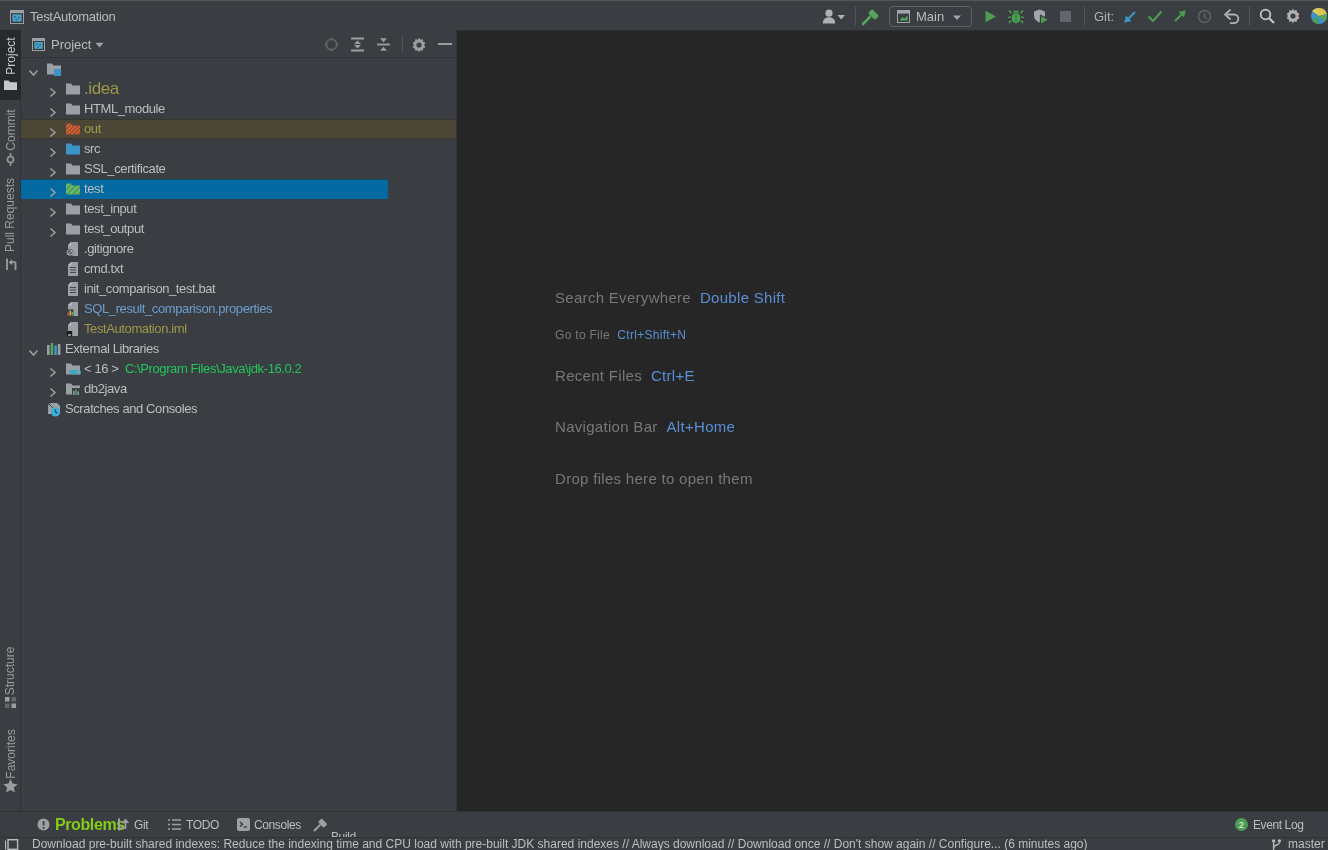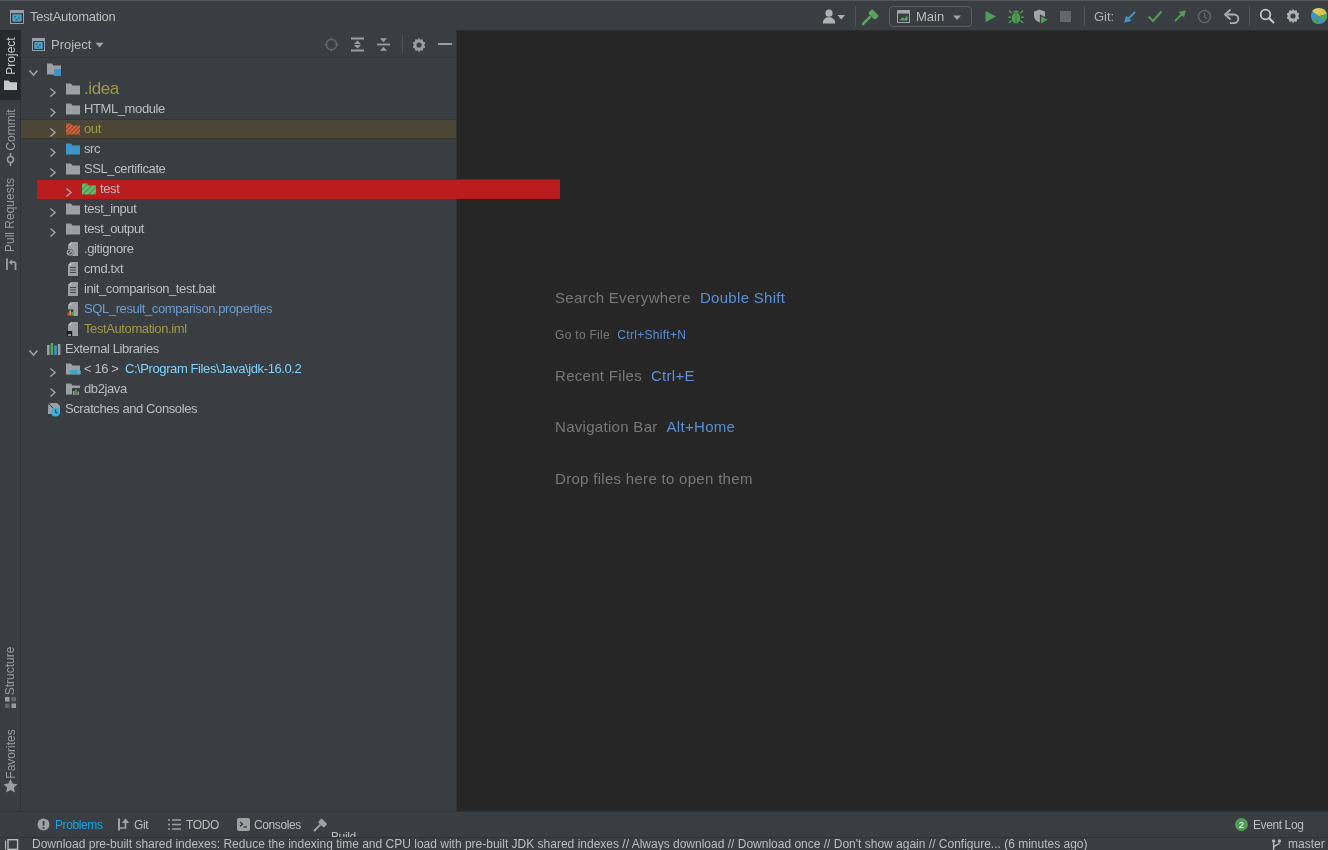--- a/index.html
+++ b/index.html
@@ -237,21 +237,21 @@
       </div>
 <div class="abs" style="left:0;top:100px;width:435px;height:20px;">
         <span class="abs" style="left:26px;top:5px;width:11px;height:11px;"><svg width="11" height="11" viewBox="0 0 11 11">
             <path d="M3.4 1.5 L8 5.5 L3.4 9.5" fill="none" stroke="#9ea1a4" stroke-width="1.5"></path>
           </svg></span>
         <span class="abs" style="left:44px;top:2px;width:16px;height:16px;"><svg width="16" height="16" viewBox="0 0 16 16">
             <path d="M1 2.5 h5 l1.5 2 H15 V13.5 H1 Z" fill="#9aa0a6"></path>
           </svg></span>
         <span class="abs" style="left:63px;top:0;height:20px;line-height:20px;font-size:13px;letter-spacing:-0.4px;white-space:nowrap;"><span style="color:#bcbec2;white-space:pre;">SSL_certificate</span></span>
       </div>
-<div class="abs" style="left:16px;top:120px;width:523px;height:20px;background:#b91c1c;box-shadow:inset 0 1px 0 rgba(40,44,40,0.5);">
+<div class="abs" style="left:0;top:120px;width:367px;height:20px;background:#0369a1;box-shadow:inset 0 1px 0 rgba(40,44,40,0.5);">
         <span class="abs" style="left:26px;top:5px;width:11px;height:11px;"><svg width="11" height="11" viewBox="0 0 11 11">
             <path d="M3.4 1.5 L8 5.5 L3.4 9.5" fill="none" stroke="#9ea1a4" stroke-width="1.5"></path>
           </svg></span>
         <span class="abs" style="left:44px;top:2px;width:16px;height:16px;"><svg width="16" height="16" viewBox="0 0 16 16">
             <defs>
               <pattern id="gx" width="4" height="4" patternTransform="rotate(45)" patternUnits="userSpaceOnUse">
                 <rect width="4" height="4" fill="#509f54"></rect>
                 <rect width="1.6" height="4" fill="#74c178"></rect>
               </pattern>
             </defs>
@@ -337,21 +337,21 @@
       </div>
 <div class="abs" style="left:0;top:300px;width:435px;height:20px;">
         <span class="abs" style="left:26px;top:5px;width:11px;height:11px;"><svg width="11" height="11" viewBox="0 0 11 11">
             <path d="M3.4 1.5 L8 5.5 L3.4 9.5" fill="none" stroke="#9ea1a4" stroke-width="1.5"></path>
           </svg></span>
         <span class="abs" style="left:44px;top:2px;width:16px;height:16px;"><svg width="16" height="16" viewBox="0 0 16 16">
             <path d="M1 2.5 h5 l1.5 2 H15 V13.5 H1 Z" fill="#9aa0a6"></path>
             <path d="M4 9 a4.5 4.5 0 0 0 9 0 z" fill="#3aa7c4"></path>
             <path d="M13 9.8 a2.5 1.6 0 1 1 -1.4 2.6" fill="none" stroke="#3aa7c4" stroke-width="1.2"></path>
           </svg></span>
-        <span class="abs" style="left:63px;top:0;height:20px;line-height:20px;font-size:13px;letter-spacing:-0.4px;white-space:nowrap;"><span style="color:#bcbec2;white-space:pre;">&lt; 16 &gt;</span><span style="color:#7dd3fc;white-space:pre;">  C:\Program Files\Java\jdk-16.0.2</span></span>
+        <span class="abs" style="left:63px;top:0;height:20px;line-height:20px;font-size:13px;letter-spacing:-0.4px;white-space:nowrap;"><span style="color:#bcbec2;white-space:pre;">&lt; 16 &gt;</span><span style="color:#22c55e;white-space:pre;">  C:\Program Files\Java\jdk-16.0.2</span></span>
       </div>
 <div class="abs" style="left:0;top:320px;width:435px;height:20px;">
         <span class="abs" style="left:26px;top:5px;width:11px;height:11px;"><svg width="11" height="11" viewBox="0 0 11 11">
             <path d="M3.4 1.5 L8 5.5 L3.4 9.5" fill="none" stroke="#9ea1a4" stroke-width="1.5"></path>
           </svg></span>
         <span class="abs" style="left:44px;top:2px;width:16px;height:16px;"><svg width="16" height="16" viewBox="0 0 16 16">
             <path d="M1 2.5 h5 l1.5 2 H15 V13.5 H1 Z" fill="#9aa0a6"></path>
             <rect x="7" y="7" width="8" height="8" fill="#3b3e42"></rect>
             <rect x="8" y="10" width="1.5" height="4" fill="#9aa0a6"></rect>
             <rect x="10.2" y="8.5" width="1.5" height="5.5" fill="#54a857"></rect>
@@ -370,21 +370,21 @@
       </div>
 </div>
 </div>
 
 <div class="abs" id="bottombar">
   <svg class="abs" style="left:37px;top:6px" width="13" height="13">
       <circle cx="6.5" cy="6.5" r="6" fill="#9ea1a4"></circle>
       <rect x="5.7" y="3" width="1.8" height="4.6" fill="#3b3e41"></rect>
       <rect x="5.7" y="9" width="1.8" height="1.8" fill="#3b3e41"></rect>
     </svg>
-  <div class="abs" style="left:55px;top:0;height:25px;line-height:26px;font-size:12px;letter-spacing:-0.4px;color:#0ea5e9;">Problems</div>
+  <div class="abs" style="left:55px;top:0;height:25px;line-height:26px;font-size:16px;letter-spacing:-0.4px;color:#84cc16;font-weight:bold;">Problems</div>
   <svg class="abs" style="left:117px;top:6px" width="13" height="13" viewBox="0 0 13 13">
       <path d="M2 0.5 V12.5" stroke="#9ea1a4" stroke-width="2"></path>
       <path d="M2 10 H8.5 V4.5" fill="none" stroke="#9ea1a4" stroke-width="1.7"></path>
       <path d="M8.5 0.5 L4.8 5 H12.2 Z" fill="#9ea1a4"></path>
     </svg>
   <div class="abs" style="left:134px;top:0;height:25px;line-height:26px;font-size:12px;letter-spacing:-0.4px;color:#bcbec0;">Git</div>
   <svg class="abs" style="left:168px;top:7px" width="13" height="11" viewBox="0 0 13 11">
       <path d="M0 1 h2 M0 5.5 h2 M0 10 h2 M4 1 h9 M4 5.5 h9 M4 10 h9" stroke="#9ea1a4" stroke-width="1.7"></path>
     </svg>
   <div class="abs" style="left:186px;top:0;height:25px;line-height:26px;font-size:12px;letter-spacing:-0.4px;color:#bcbec0;">TODO</div>

